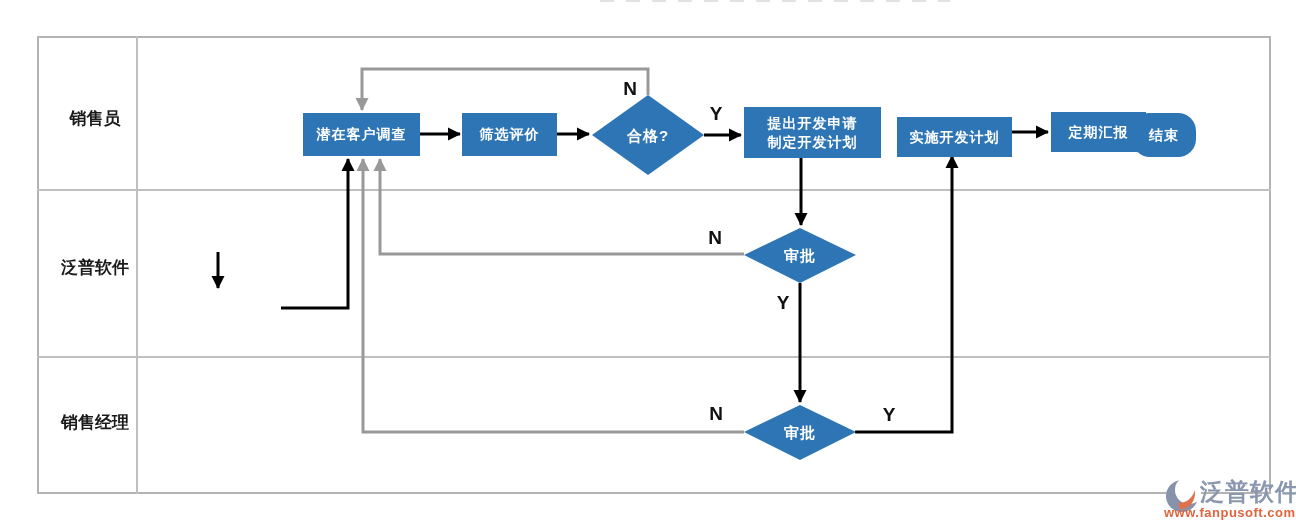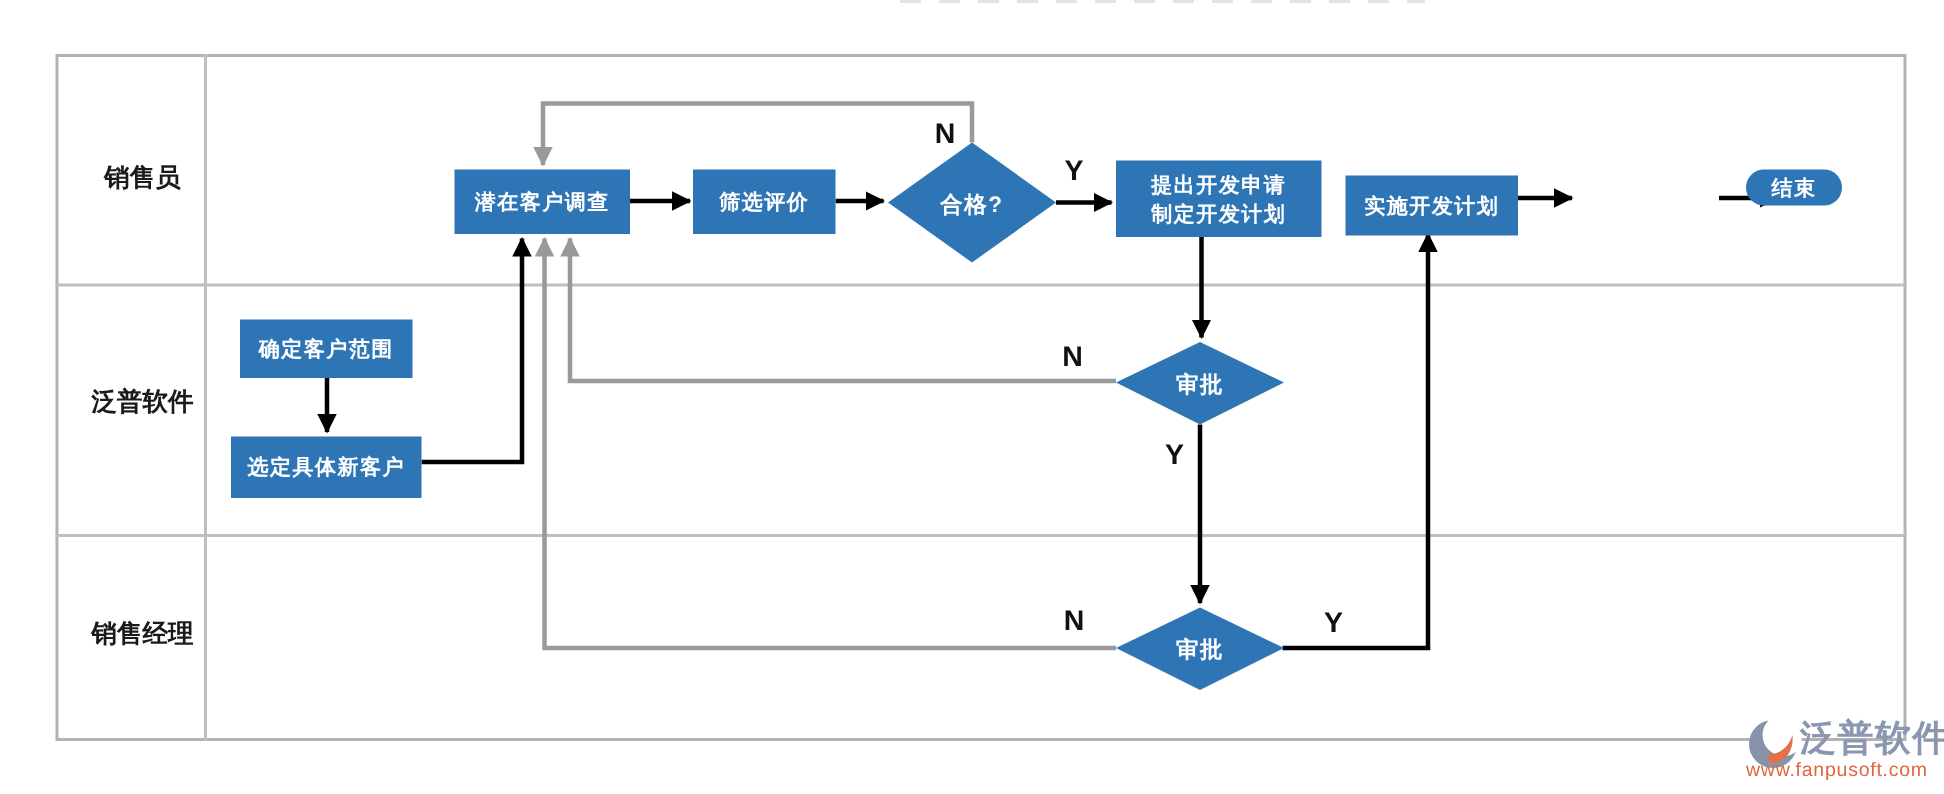--- a/index.html
+++ b/index.html
@@ -41,21 +41,21 @@
   .top-artifact{
     position:absolute;left:600px;top:0;width:350px;height:2px;opacity:.75;
     background:repeating-linear-gradient(90deg,#d9d9d9 0 14px,transparent 14px 26px);
   }
   
   .logo-brand{
     position:absolute;left:1200px;top:476px;font-size:24px;font-weight:bold;
     color:#8a97ae;letter-spacing:1px;white-space:nowrap;
   }
   .logo-url{
-    position:absolute;left:1164px;top:505px;font-size:13px;font-weight:normal;
+    position:absolute;left:1164px;top:505px;font-size:13px;font-weight:bold;
     color:#e0653f;letter-spacing:0.5px;white-space:nowrap;
   }
   .logo-icon{position:absolute;left:1165px;top:478px;}
 </style>
 </head>
 <body>
 
 <div class="stage">
 
   <div class="top-artifact"></div>
@@ -115,26 +115,25 @@
 
   <div class="node" style="left:303px;top:113px;width:117px;height:43px">潜在客户调查</div>
 
   <div class="node" style="left:744px;top:107px;width:137px;height:51px">
     <div>提出开发申请</div>
     <div>制定开发计划</div>
   </div>
 
   <div class="node" style="left:897px;top:117px;width:115px;height:40px">实施开发计划</div>
 
+  <div class="node" style="left:1051px;top:112px;width:95px;height:40px">定期汇报</div>
 
-  <div class="node rounded" style="left:1164px;top:113px;width:64px;height:24px">结束</div>
+  <div class="node rounded" style="left:1132px;top:113px;width:64px;height:44px">结束</div>
 
-  <div class="node" style="left:160px;top:213px;width:115px;height:39px">确定客户范围</div>
 
-  <div class="node" style="left:154px;top:291px;width:127px;height:41px">选定具体新客户</div>
 
   <svg class="logo-icon" width="36" height="36" viewBox="0 0 36 36">
     <circle cx="17" cy="18" r="16" fill="#8793aa"></circle>
     <circle cx="24" cy="12" r="14" fill="#ffffff"></circle>
     <path d="M15,31 C25,31 31,23 30,12 C27,21 21,25 13,25 Z" fill="#e0714a"></path>
   </svg>
   <div class="logo-brand">泛普软件</div>
   <div class="logo-url">www.fanpusoft.com</div>
 
 </div>

